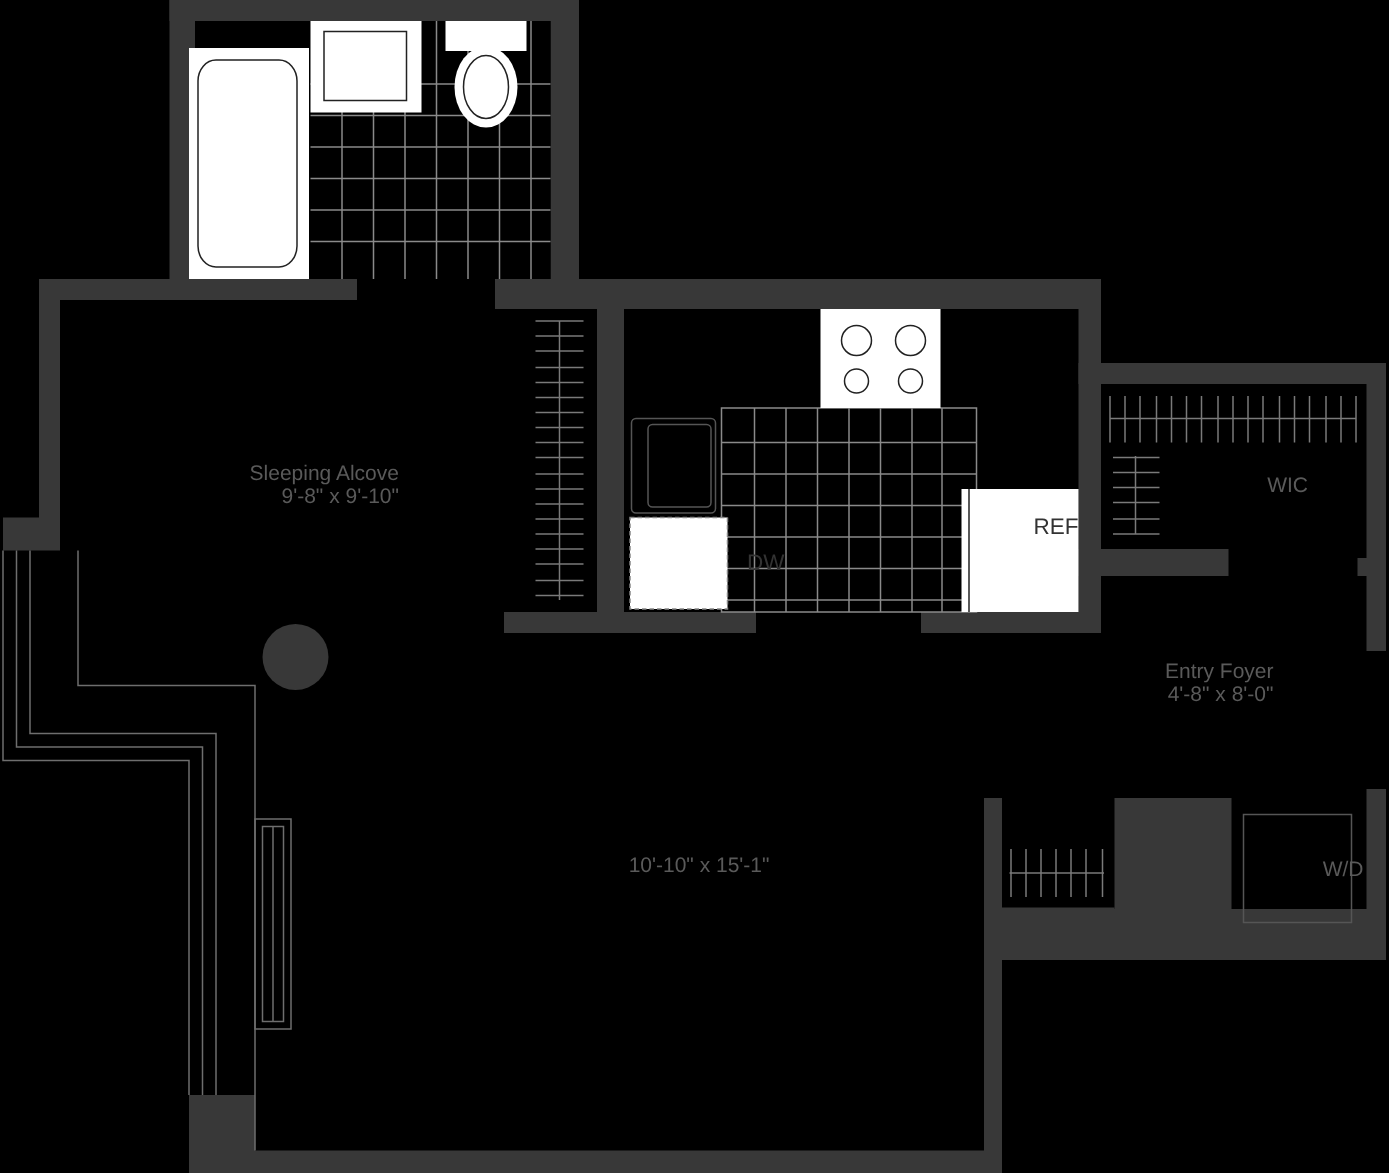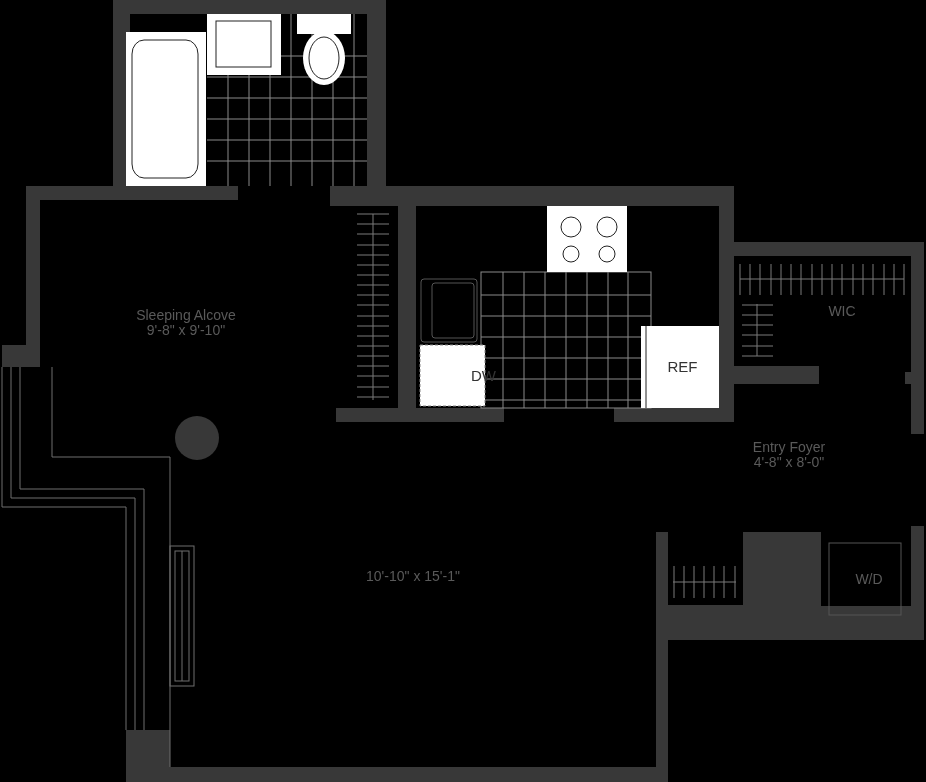--- a/index.html
+++ b/index.html
@@ -3,21 +3,21 @@
 <meta charset="utf-8">
 <style>
   html, body { margin: 0; padding: 0; background: #000000; }
   body { width: 926px; height: 782px; overflow: hidden; }
   #plan { position: absolute; left: 0; top: 0; width: 926px; height: 782px; }
   .wall { fill: #383838; }
   .fixture { fill: #ffffff; }
   .grid { stroke: #8a8a8a; stroke-width: 1; }
   .thin { stroke: #6e6e6e; stroke-width: 1; fill: none; }
   .rail { stroke: #7a7a7a; stroke-width: 1; fill: none; }
-  .label { position: absolute; font-family: "Liberation Sans", sans-serif; color: #5a5a5a; font-size: 14px; line-height: 15px; text-align: center; white-space: nowrap; }
+  .label { position: absolute; font-family: "Liberation Sans", sans-serif; color: #5a5a5a; font-size: 14px; line-height: 15px; text-align: right; white-space: nowrap; }
   .label-dark { color: #333333; font-size: 15px; }
   .lbl { display: block; }
 </style>
 </head>
 <body>
 
 <svg id="plan" viewBox="0 0 926 782" xmlns="http://www.w3.org/2000/svg">
 
   <g>
 
@@ -202,27 +202,27 @@
 
 <div class="label" style="left:313px; top:569px; width:200px;">
   <span class="lbl">10'-10" x 15'-1"</span>
 </div>
 
 <div class="label" style="left:729px; top:440px; width:120px;">
   <span class="lbl">Entry Foyer</span>
   <span class="lbl">4'-8" x 8'-0"</span>
 </div>
 
-<div class="label" style="left:812px; top:304px; width:60px;">
+<div class="label" style="left:812px; top:316px; width:60px;">
   <span class="lbl">WIC</span>
 </div>
 
 <div class="label label-dark" style="left:444px; top:368px; width:79px;">
   <span class="lbl">DW</span>
 </div>
 
-<div class="label label-dark" style="left:646px; top:359px; width:73px;">
+<div class="label label-dark" style="left:646px; top:344px; width:73px;">
   <span class="lbl">REF</span>
 </div>
 
 <div class="label" style="left:829px; top:572px; width:80px;">
   <span class="lbl">W/D</span>
 </div>
 
 </body></html>

